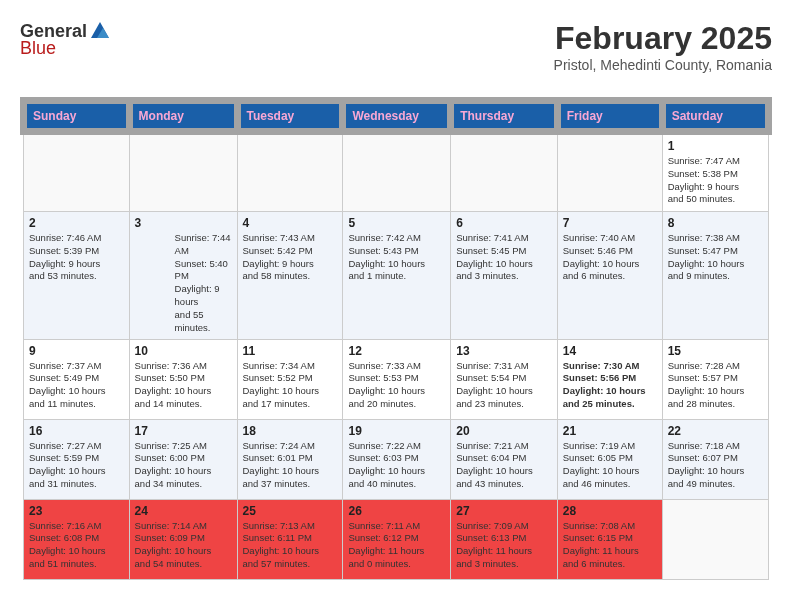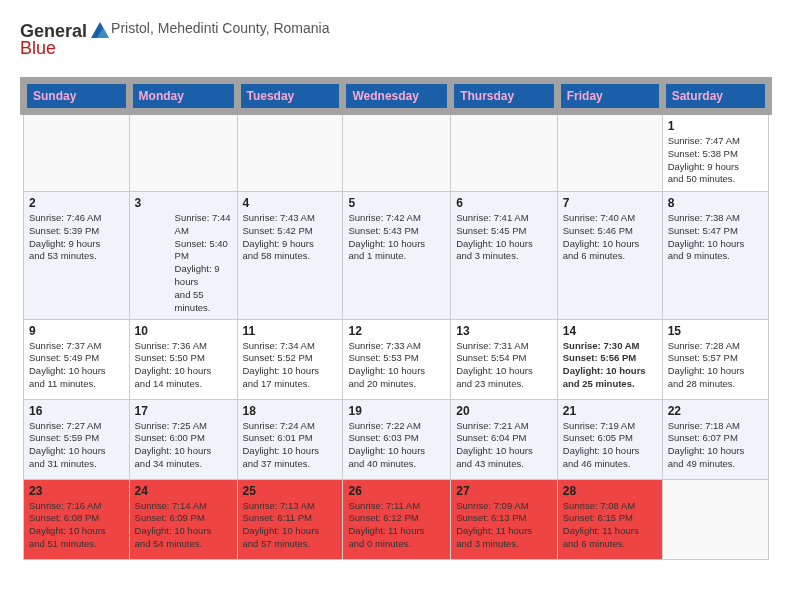--- a/index.html
+++ b/index.html
@@ -5,22 +5,23 @@
     * { box-sizing: border-box; margin: 0; padding: 0; }
     body {
       font-family: Arial, sans-serif;
       background: #fff;
       width: 792px;
       min-height: 612px;
       padding: 20px;
     }
     .header-area {
       display: flex;
+      justify-content: space-between;
       align-items: flex-start;
-      margin-bottom: 18px;
+      margin-bottom: 24px;
     }
     .logo {
       display: flex;
       flex-direction: column;
       align-items: flex-start;
     }
     .title-area {
       text-align: right;
     }
     .calendar-title {
@@ -78,20 +79,21 @@
     <div style="display:flex; align-items:center;">
       <span style="font-size:18px; font-weight:bold; color:#333;">General</span>
       <svg width="22" height="22" viewBox="0 0 22 22" style="margin-left:2px;">
         <polygon points="11,2 20,18 2,18" fill="#1a5fa8"></polygon>
         <polygon points="14,8 20,18 8,18" fill="#4a9fd4" opacity="0.7"></polygon>
       </svg>
     </div>
     <span style="font-size:18px; font-weight:normal; color:#b91c1c; margin-top:-4px;">Blue</span>
   </div>
   <div class="title-area">
+    <div class="calendar-title">February 2025</div>
     <div class="calendar-subtitle">Pristol, Mehedinti County, Romania</div>
   </div>
 </div>
 
 <table class="calendar">
   <thead>
     <tr>
     <th>Sunday</th>
         <th>Monday</th>
         <th>Tuesday</th>

